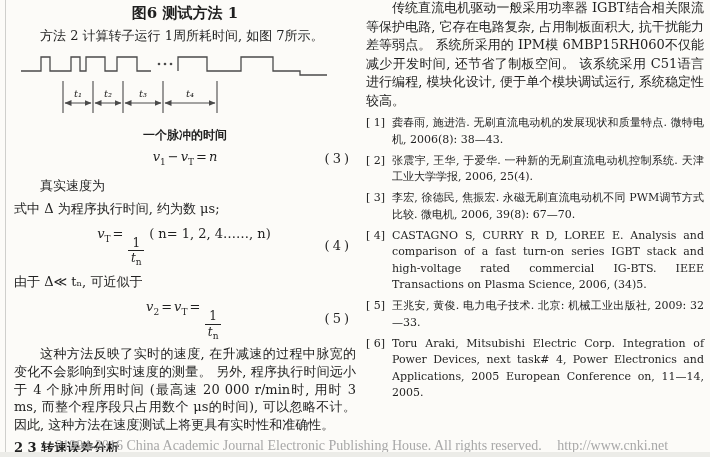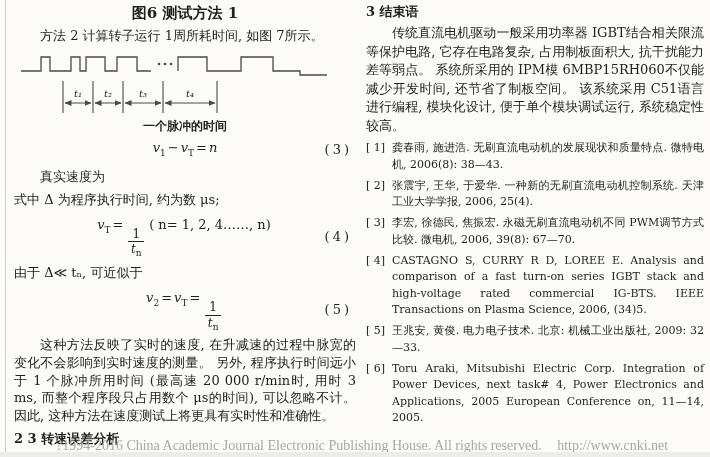--- a/index.html
+++ b/index.html
@@ -18,21 +18,21 @@
   .col-left{position:absolute;left:14px;top:4px;width:342px;}
   .col-right{position:absolute;left:366px;top:-3px;width:338px;}
 
   .fig-caption{font-weight:bold;text-align:center;font-size:15px;line-height:18px;}
   .body-line{margin:5px 0 0;line-height:18px;}
   .indent{text-indent:2em;}
   .para{text-align:justify;line-height:17.6px;margin:4px 0 0;}
 
   .figure{margin-top:4px;}
   svg.wave{display:block;margin:0 auto;}
-  .pulse-caption{font-weight:bold;text-align:center;font-size:12px;margin-top:1px;}
+  .pulse-caption{font-weight:bold;text-align:center;font-size:12px;margin-top:10px;}
   .fig7-caption{margin-top:9px;}
 
   .eq-row{position:relative;text-align:center;line-height:20px;margin:3px 0 0;}
   .eq-row .eq-num{position:absolute;right:4px;top:50%;transform:translateY(-50%);letter-spacing:3px;font-style:normal;}
   .eq-body{font-style:italic;}
   .eq-body .op{font-style:normal;padding:0 2px;}
   sub{font-size:9px;font-style:normal;}
   .frac{display:inline-flex;flex-direction:column;align-items:center;vertical-align:-9px;line-height:1.05;font-size:12px;margin:0 3px;}
   .frac .fnum{border-bottom:1px solid #222;padding:0 4px 1px;font-style:normal;}
   .frac .fden{padding-top:1px;}
@@ -109,28 +109,27 @@
     <p class="body-line">由于 Δ≪ tₙ, 可近似于</p>
 
     <div class="eq-row eq-tall">
       <span class="eq-body"><span>v</span><sub>2</sub><span class="op">=</span><span>v</span><sub>T</sub><span class="op">=</span><span class="frac">
             <span class="fnum">1</span>
             <span class="fden"><span>t</span><sub>n</sub></span>
           </span></span>
       <span class="eq-num">(5)</span>
     </div>
 
-    <p class="para indent">这种方法反映了实时的速度, 在升减速的过程中脉宽的变化不会影响到实时速度的测量。 另外, 程序执行时间远小于 1 个脉冲所用时间 (最高速 20 000 r/min时, 用时 3 ms, 而整个程序段只占用数个 μs的时间), 可以忽略不计。 因此, 这种方法在速度测试上将更具有实时性和准确性。</p>
+    <p class="para indent">这种方法反映了实时的速度, 在升减速的过程中脉宽的变化不会影响到实时速度的测量。 另外, 程序执行时间远小于 4 个脉冲所用时间 (最高速 20 000 r/min时, 用时 3 ms, 而整个程序段只占用数个 μs的时间), 可以忽略不计。 因此, 这种方法在速度测试上将更具有实时性和准确性。</p>
 
     <div class="h-sec">2 3  转速误差分析</div>
 
   </div>
 
   <div class="col-right">
-    <div class="h-sec">3  结束语</div>
     <p class="r-para indent">传统直流电机驱动一般采用功率器 IGBT结合相关限流等保护电路, 它存在电路复杂, 占用制板面积大, 抗干扰能力差等弱点。 系统所采用的 IPM模 6MBP15RH060不仅能减少开发时间, 还节省了制板空间。 该系统采用 C51语言进行编程, 模块化设计, 便于单个模块调试运行, 系统稳定性较高。</p>
 
 
     <div class="ref-list">
       <div class="ref">
         <span class="ref-label">[ 1]</span>
         <span class="ref-text">龚春雨, 施进浩. 无刷直流电动机的发展现状和质量特点. 微特电机, 2006(8): 38—43.</span>
       </div>
       <div class="ref">
         <span class="ref-label">[ 2]</span>

